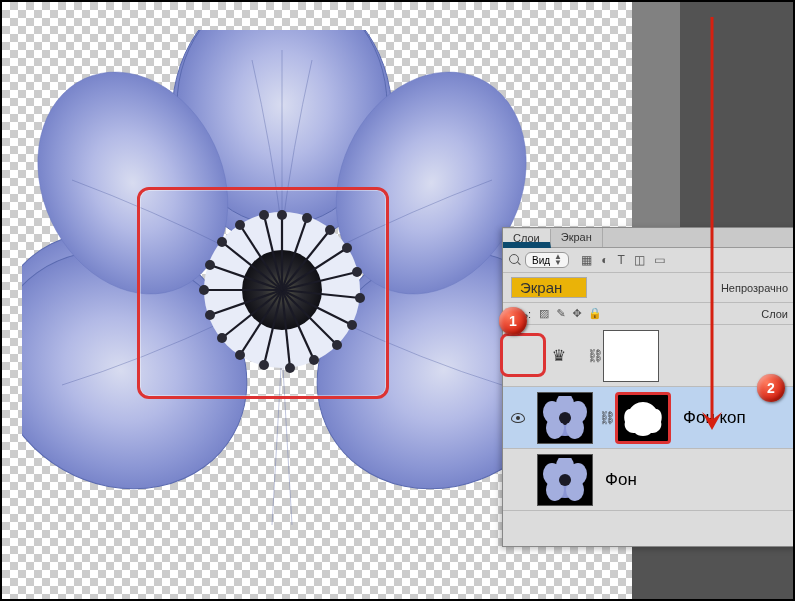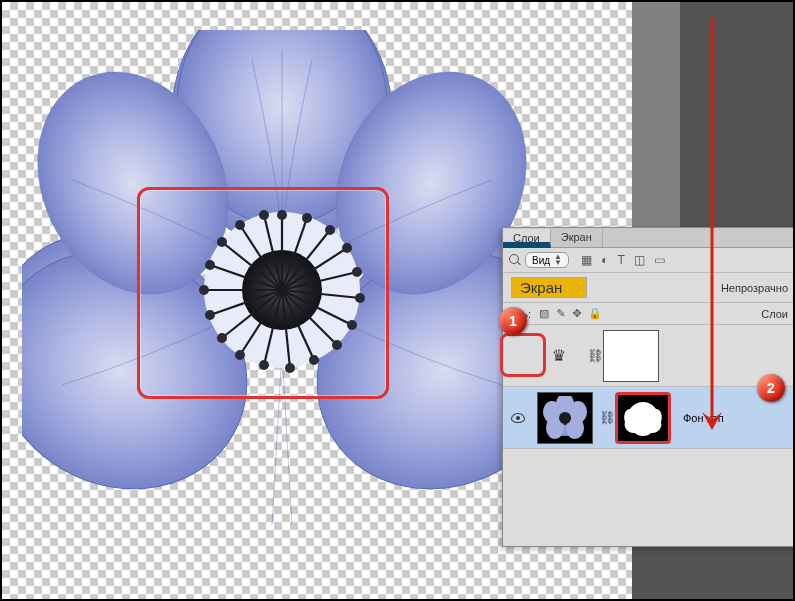--- a/index.html
+++ b/index.html
@@ -26,21 +26,21 @@
 .layer.sel{background:#bcd3ef}
 .vis-col{width:26px;display:flex;justify-content:center;align-items:center}
 .eye{width:14px;height:10px;position:relative}
 .eye::before{content:"";position:absolute;inset:0;border:1px solid #333;border-radius:50% 50% 50% 50%/60% 60% 40% 40%}
 .eye::after{content:"";position:absolute;left:5px;top:3px;width:4px;height:4px;background:#333;border-radius:50%}
 .thumb{width:56px;height:52px;background:#000;border:1px solid #555;display:flex;align-items:center;justify-content:center;position:relative}
 .thumb.white{background:#fff}
 .thumb-flower svg{width:44px;height:44px}
 .link-ic{width:10px;color:#333;font-size:13px;text-align:center}
 .mask-thumb{width:56px;height:52px;background:#000;border:3px solid #d33;border-radius:4px;display:flex;align-items:center;justify-content:center;position:relative}
-.layer-name{font-size:11px;color:#000;margin-left:6px}
+.layer-name{font-size:17px;color:#000;margin-left:6px}
 .badge{position:absolute;width:28px;height:28px;border-radius:50%;background:radial-gradient(circle at 35% 30%,#ff7a5c,#d62010 70%);color:#fff;font-weight:bold;font-size:14px;display:flex;align-items:center;justify-content:center;box-shadow:1px 1px 3px rgba(0,0,0,.5),inset -2px -2px 4px rgba(0,0,0,.3),inset 2px 2px 4px rgba(255,255,255,.4);z-index:30}
 .badge-1{left:497px;top:305px}
 .badge-2{left:755px;top:372px}
 .vis-highlight{position:absolute;border:3px solid #d33;border-radius:8px;width:46px;height:44px;left:-3px;top:8px}
 .arrow-svg{position:absolute;left:680px;top:10px;width:60px;height:430px;z-index:25;pointer-events:none}
 .magnify{display:inline-block;width:12px;height:12px;position:relative}
 .magnify::before{content:"";position:absolute;width:8px;height:8px;border:1px solid #555;border-radius:50%}
 .magnify::after{content:"";position:absolute;width:4px;height:1px;background:#555;transform:rotate(45deg);left:8px;top:9px}
 </style>
 </head>
@@ -206,20 +206,35 @@
       </div>
       <span class="link-ic">⛓</span>
       <div class="mask-thumb">
         <svg width="44" height="44" viewBox="0 0 44 44">
             <path d="M22 6 C28 6 32 9 35 13 C40 13 42 20 40 26 C42 32 36 38 30 37 C27 41 17 41 14 37 C8 38 2 32 4 26 C2 20 4 13 9 13 C12 9 16 6 22 6 Z" fill="#fff"></path>
           </svg>
       </div>
       <span class="layer-name">Фон коп</span>
     </div>
 
+    <div class="layer">
+      <div class="vis-col"></div>
+      <div class="thumb thumb-flower">
+        <svg viewBox="0 0 44 44">
+            <circle cx="22" cy="22" r="18" fill="#8b96d4"></circle>
+        <ellipse cx="22" cy="8" rx="9" ry="11" fill="#a3aede"></ellipse>
+            <ellipse cx="35" cy="16" rx="9" ry="11" fill="#a3aede"></ellipse>
+        <ellipse cx="9" cy="16" rx="9" ry="11" fill="#a3aede"></ellipse>
+            <ellipse cx="32" cy="32" rx="9" ry="11" fill="#a3aede"></ellipse>
+        <ellipse cx="12" cy="32" rx="9" ry="11" fill="#a3aede"></ellipse>
+            <circle cx="22" cy="22" r="6" fill="#1a1a25"></circle>
+          </svg>
+      </div>
+      <span class="layer-name">Фон</span>
+    </div>
 
   </div>
 </div>
 
 <svg class="arrow-svg">
 <path d="M30,5 L30,410" stroke="#d62010" stroke-width="3" fill="none"></path>
 <path d="M30,418 L20,400 L30,408 L40,400 Z" fill="#d62010"></path>
 </svg>
 
 <div class="badge badge-1">1</div>

